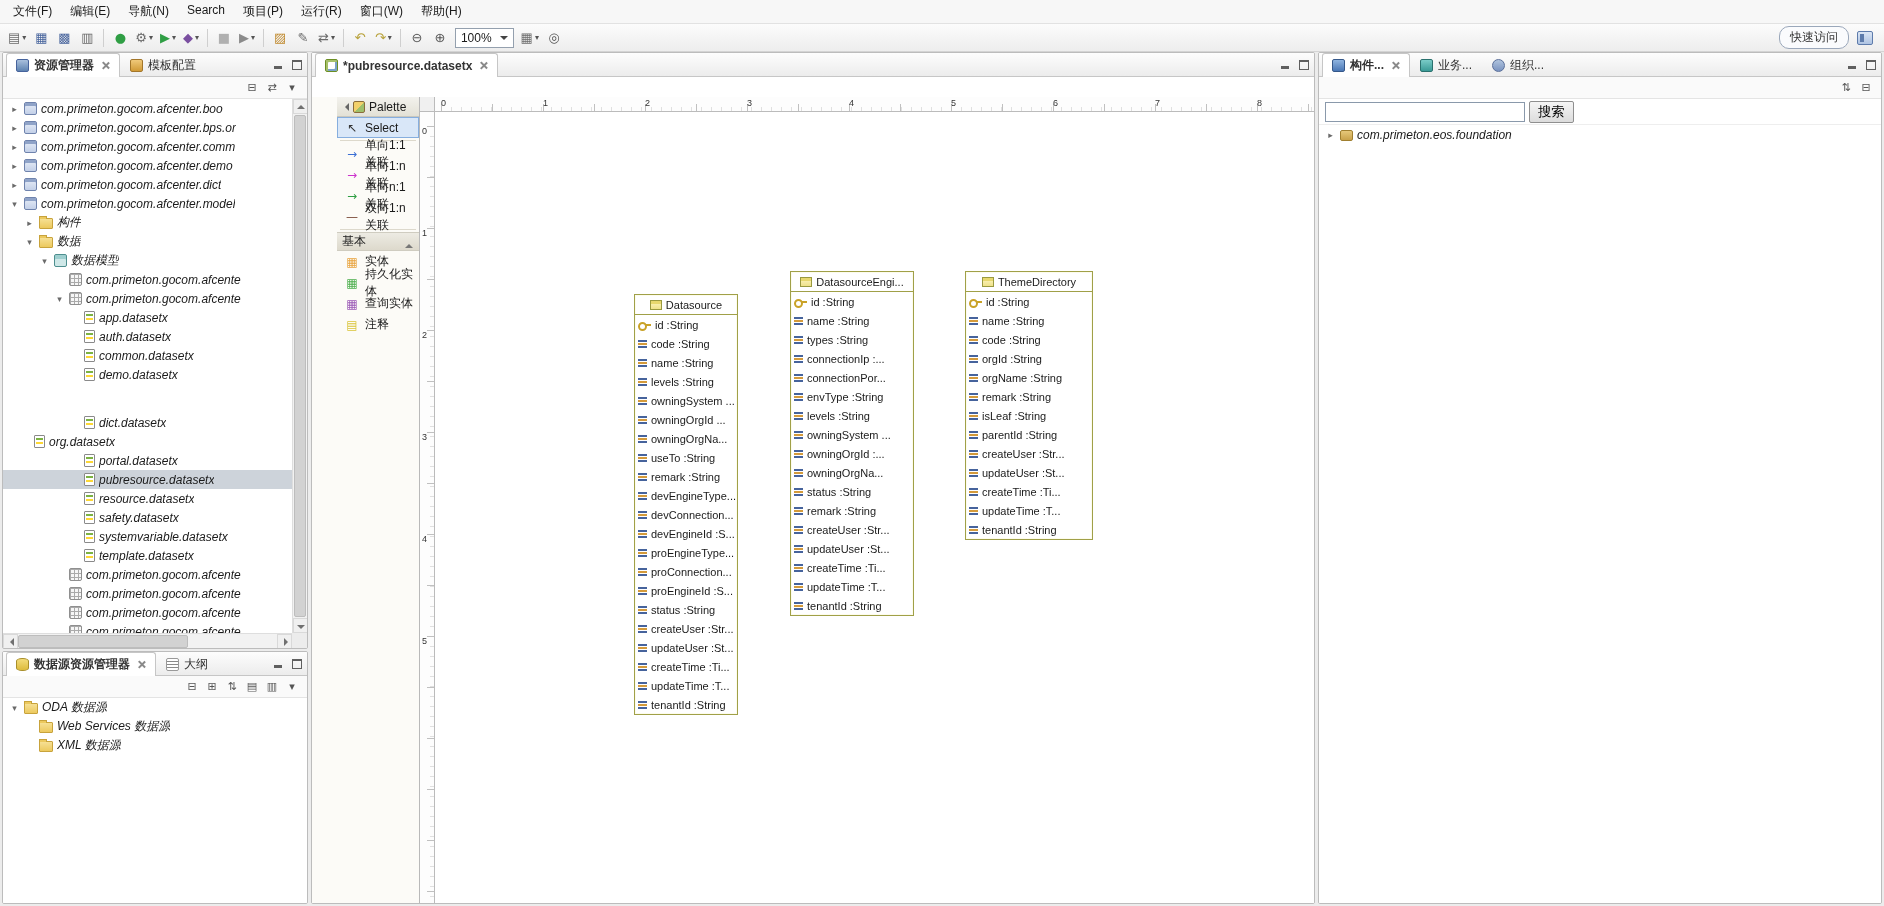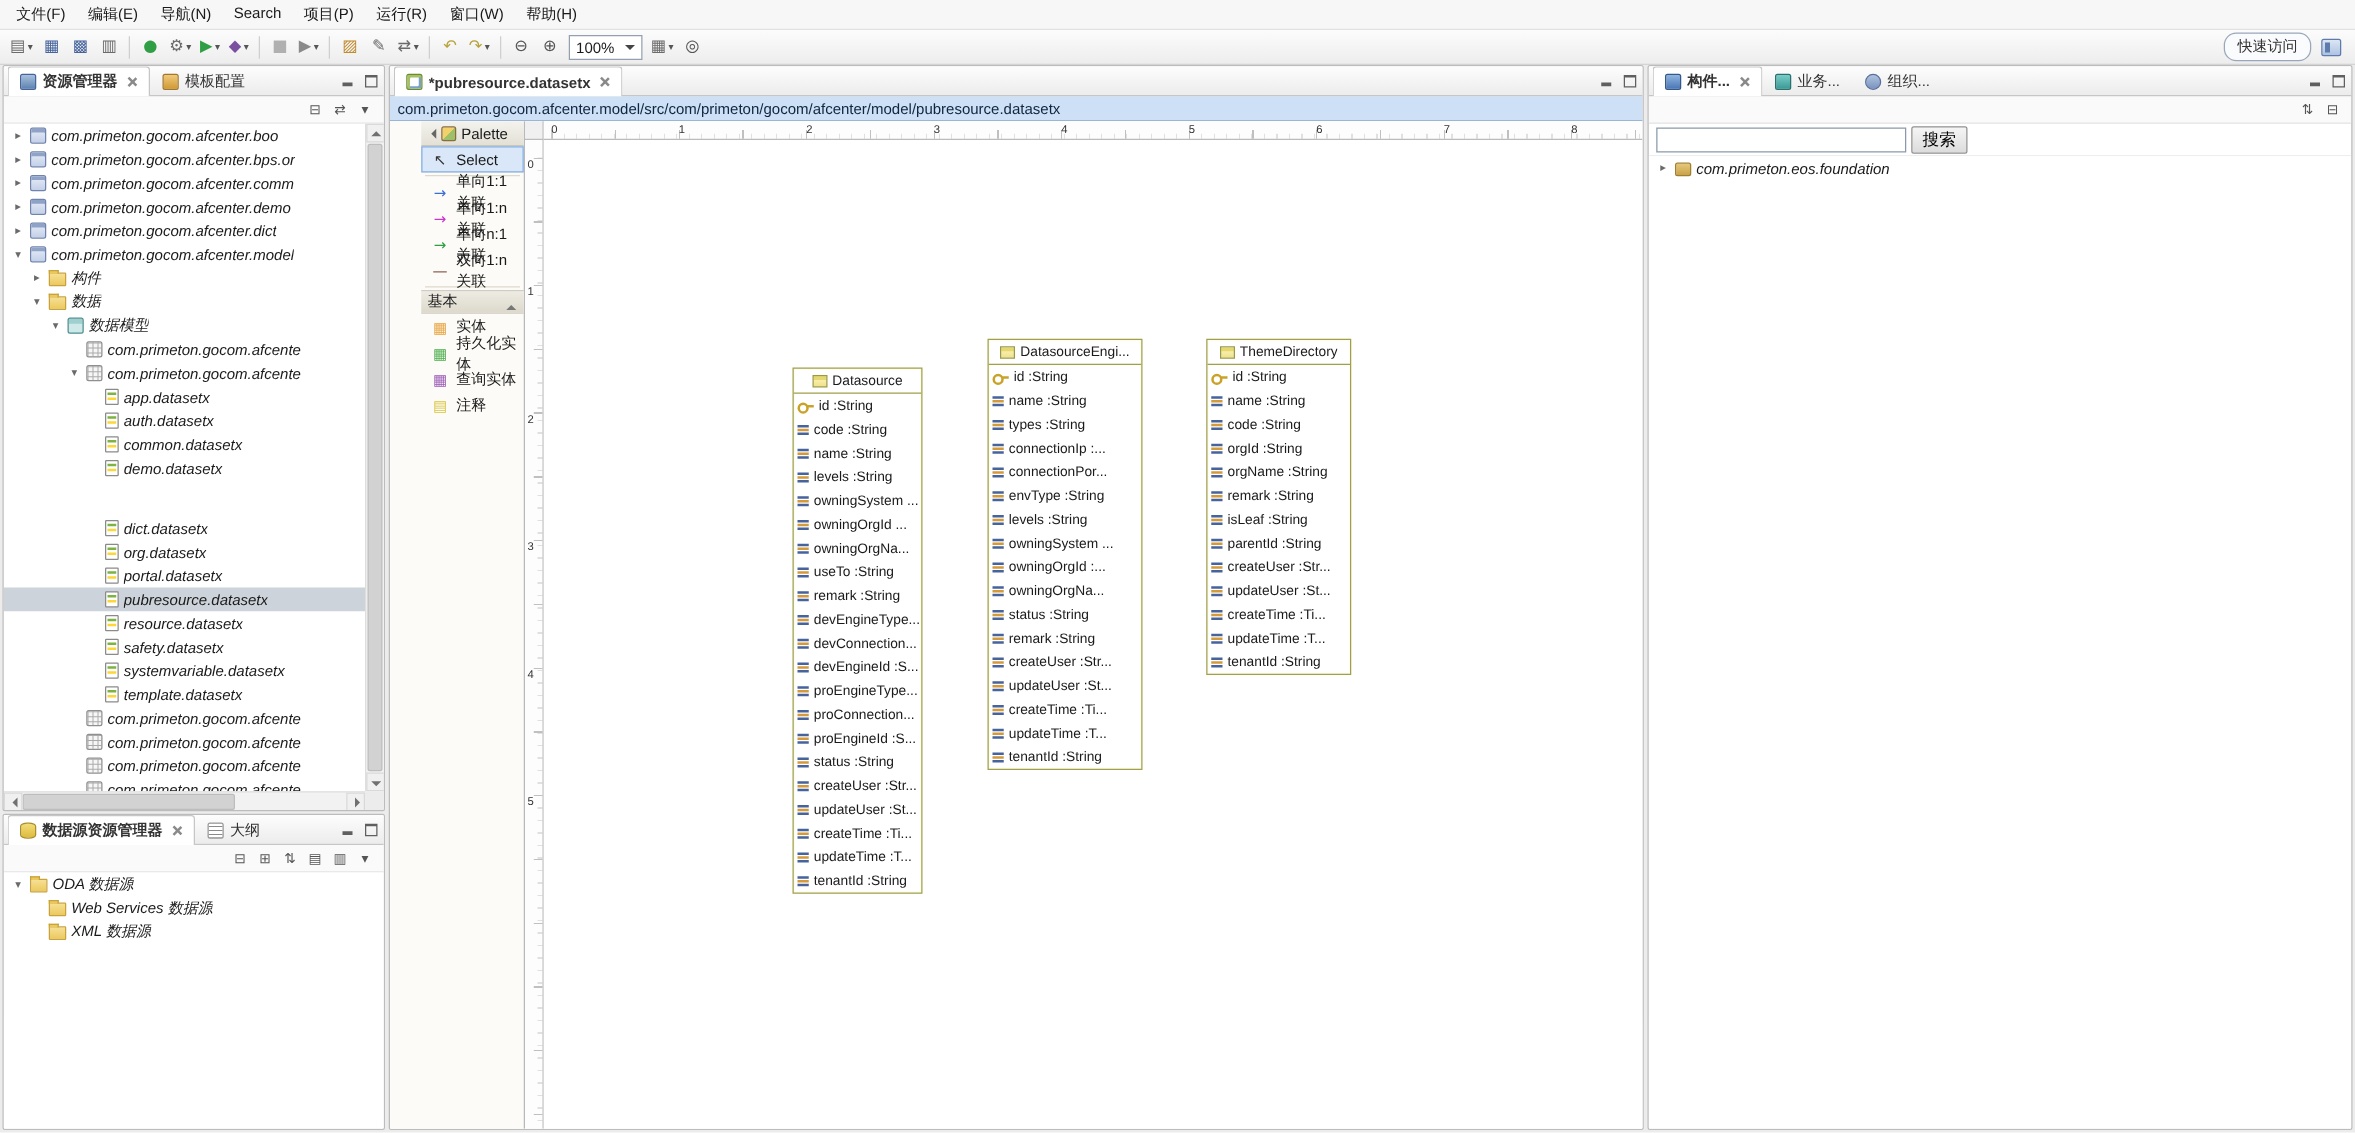--- a/index.html
+++ b/index.html
@@ -412,21 +412,21 @@
     <span class="ticon ic-dataset"></span>
     <span class="tlabel">demo.datasetx</span>
   </div>
 
   <div class="tree-row" style="padding-left: 66px; margin-top: 29px;">
     <span class="twisty"></span>
     <span class="ticon ic-dataset"></span>
     <span class="tlabel">dict.datasetx</span>
   </div>
 
-  <div class="tree-row" style="padding-left: 66px;">
+  <div class="tree-row" style=" margin-left: 16px;">
     <span class="twisty"></span>
     <span class="ticon ic-dataset"></span>
     <span class="tlabel">org.datasetx</span>
   </div>
 
   <div class="tree-row" style="padding-left: 66px;">
     <span class="twisty"></span>
     <span class="ticon ic-dataset"></span>
     <span class="tlabel">portal.datasetx</span>
   </div>
@@ -577,21 +577,20 @@
     <span class="ticon ic-diagram"></span>
     <span>*pubresource.datasetx</span>
     <span class="tab-close"></span>
   </div>
 </div>
       <div class="panel-minmax">
         <span class="mm mm-min"></span>
         <span class="mm mm-max"></span>
       </div>
     </div>
-    <div class="breadcrumb">com.primeton.gocom.afcenter.model/src/com/primeton/gocom/afcenter/model/pubresource.datasetx</div>
     <div class="editor-content">
 
       <div class="palette">
         <div class="palette-header">
           <span class="pal-collapse"></span>
           <span class="pal-logo"></span>
           <span>Palette</span>
         </div>
         <div>
   <div class="pal-item selected">
@@ -869,21 +868,21 @@
     <span class="f-label">updateTime :T...</span>
   </div>
 
   <div class="ent-row">
     <span class="f-icon ic-field"></span>
     <span class="f-label">tenantId :String</span>
   </div>
 </div>
   </div>
 
-  <div class="entity" style="left: 530px; top: 159px; width: 116px;">
+  <div class="entity" style="left: 530px; top: 159px; width: 128px;">
     <div class="ent-header">
       <span class="ent-icon"></span>
       <span class="ent-title">ThemeDirectory</span>
     </div>
     <div class="ent-body">
   <div class="ent-row">
     <span class="f-icon ic-key"></span>
     <span class="f-label">id :String</span>
   </div>
 

